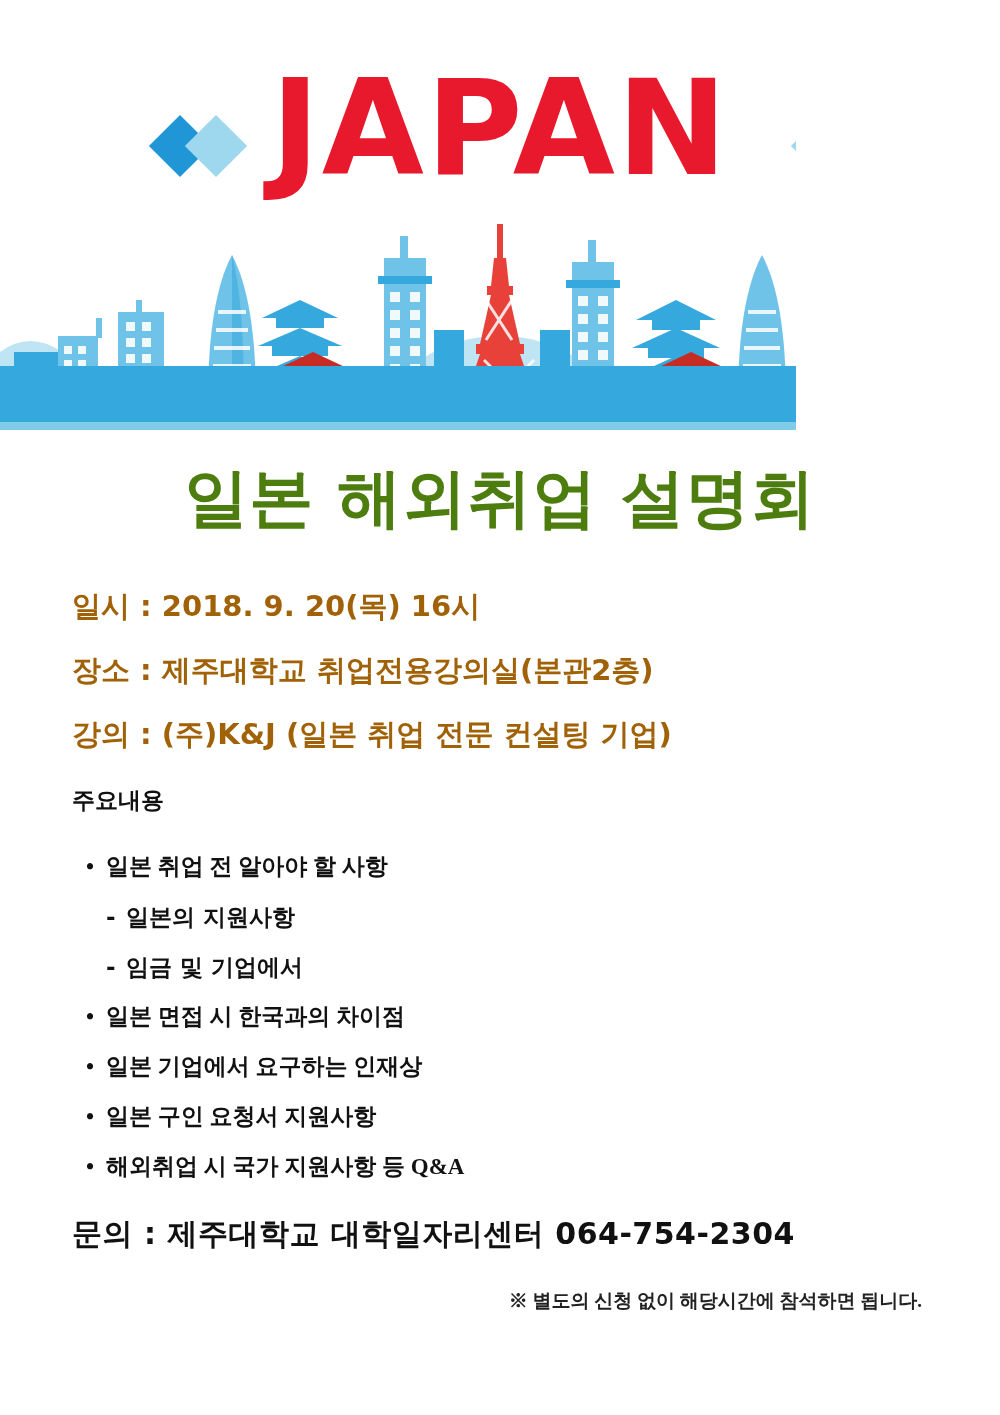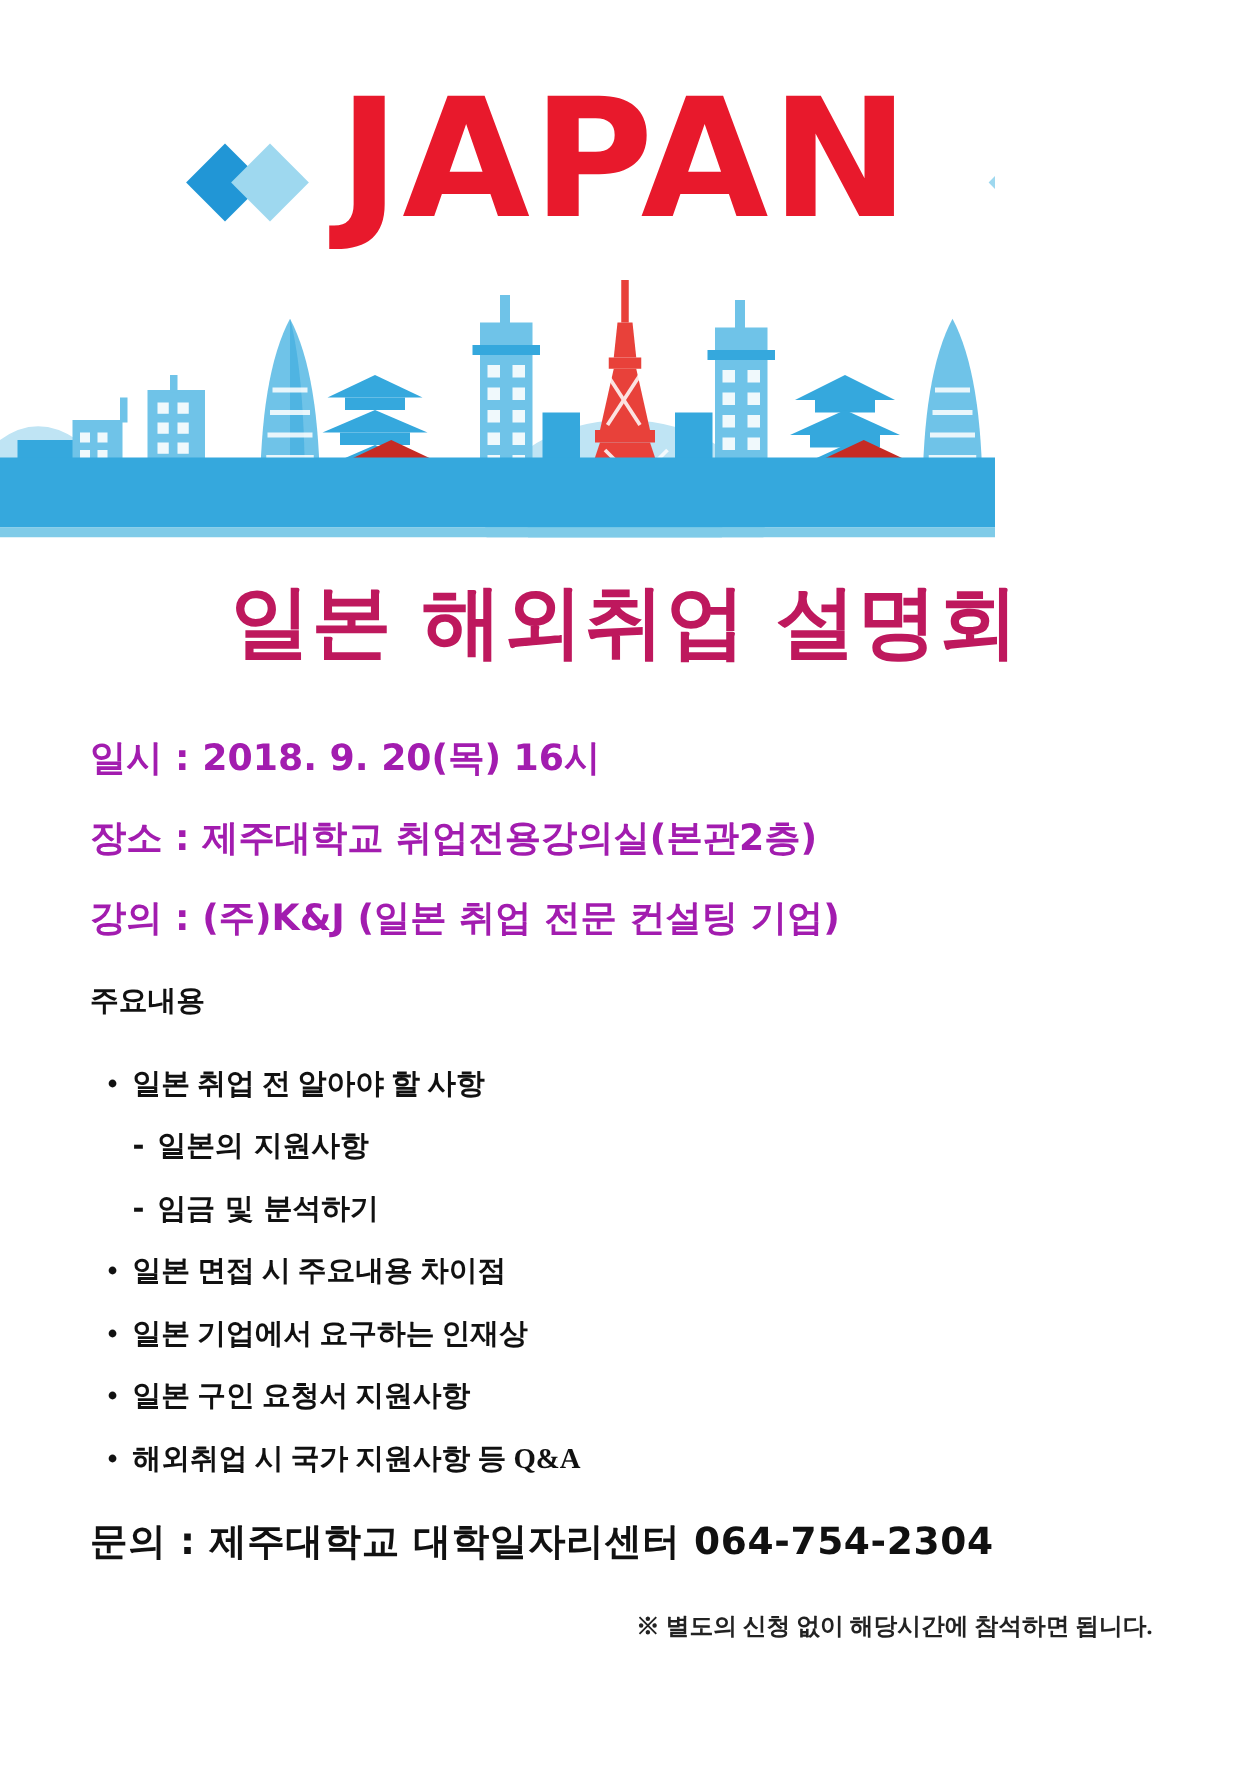--- a/index.html
+++ b/index.html
@@ -75,32 +75,32 @@
     padding: 0 72px;
     box-sizing: border-box;
   }
   .main-title {
     margin-top: 30px;
     text-align: center;
     font-size: 64px;
     line-height: 76px;
     font-weight: bold;
     letter-spacing: 1px;
-    color: #be185d;
+    color: #4d7c0f;
     font-family: "DejaVu Sans", sans-serif;
   }
 
   .info-list {
     margin-top: 38px;
   }
   .info-line {
     font-size: 29px;
     line-height: 64px;
     font-weight: bold;
-    color: #a21caf;
+    color: #a16207;
     white-space: nowrap;
     font-family: "DejaVu Sans", sans-serif;
   }
   .section-heading {
     font-size: 23px;
     line-height: 64px;
     font-weight: bold;
     margin-top: 4px;
     font-family: Liberation Mono, monospace;
   }
@@ -343,24 +343,24 @@
   <div class="section-heading">주요내용</div>
 
   <div class="bullets">
     <div class="bullet-row lvl1">
       <span class="bullet-mark">•</span><span>일본 취업 전 알아야 할 사항</span>
     </div>
     <div class="bullet-row lvl2">
       <span class="bullet-mark">-</span><span>일본의 지원사항</span>
     </div>
     <div class="bullet-row lvl2">
-      <span class="bullet-mark">-</span><span>임금 및 분석하기</span>
-    </div>
-    <div class="bullet-row lvl1">
-      <span class="bullet-mark">•</span><span>일본 면접 시 주요내용 차이점</span>
+      <span class="bullet-mark">-</span><span>임금 및 기업에서</span>
+    </div>
+    <div class="bullet-row lvl1">
+      <span class="bullet-mark">•</span><span>일본 면접 시 한국과의 차이점</span>
     </div>
     <div class="bullet-row lvl1">
       <span class="bullet-mark">•</span><span>일본 기업에서 요구하는 인재상</span>
     </div>
     <div class="bullet-row lvl1">
       <span class="bullet-mark">•</span><span>일본 구인 요청서 지원사항</span>
     </div>
     <div class="bullet-row lvl1">
       <span class="bullet-mark">•</span><span>해외취업 시 국가 지원사항 등 Q&amp;A</span>
     </div>

